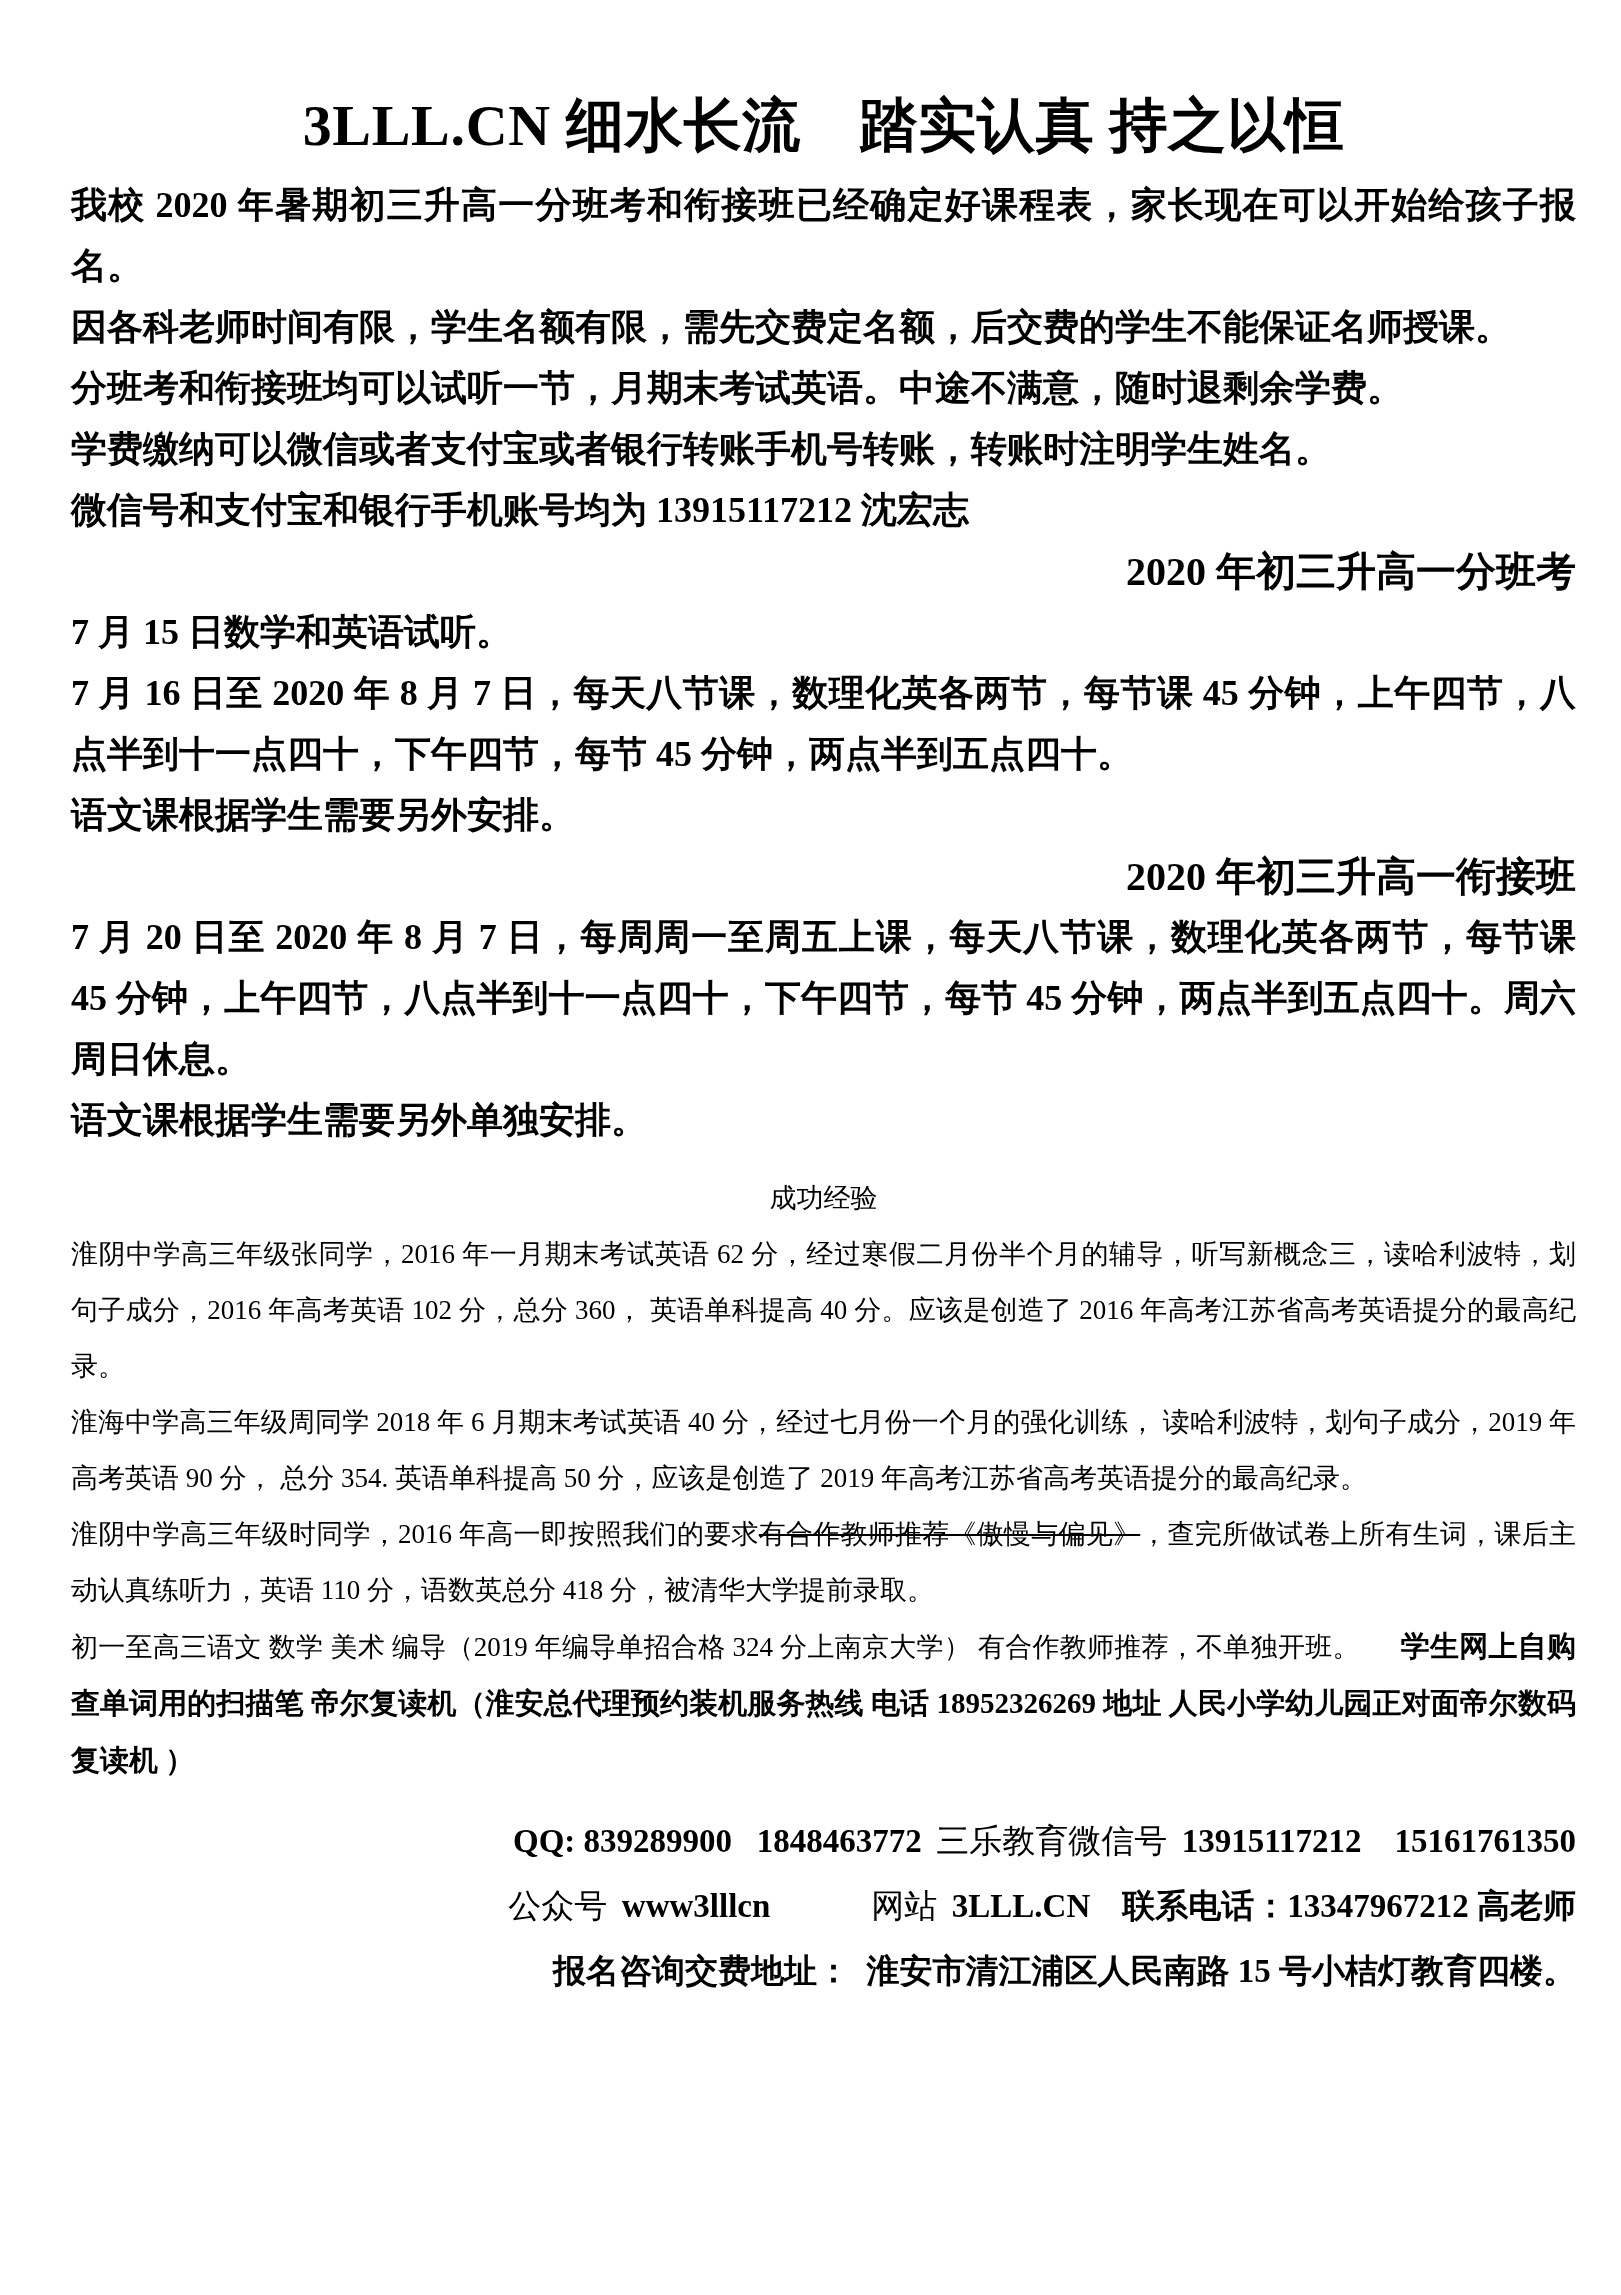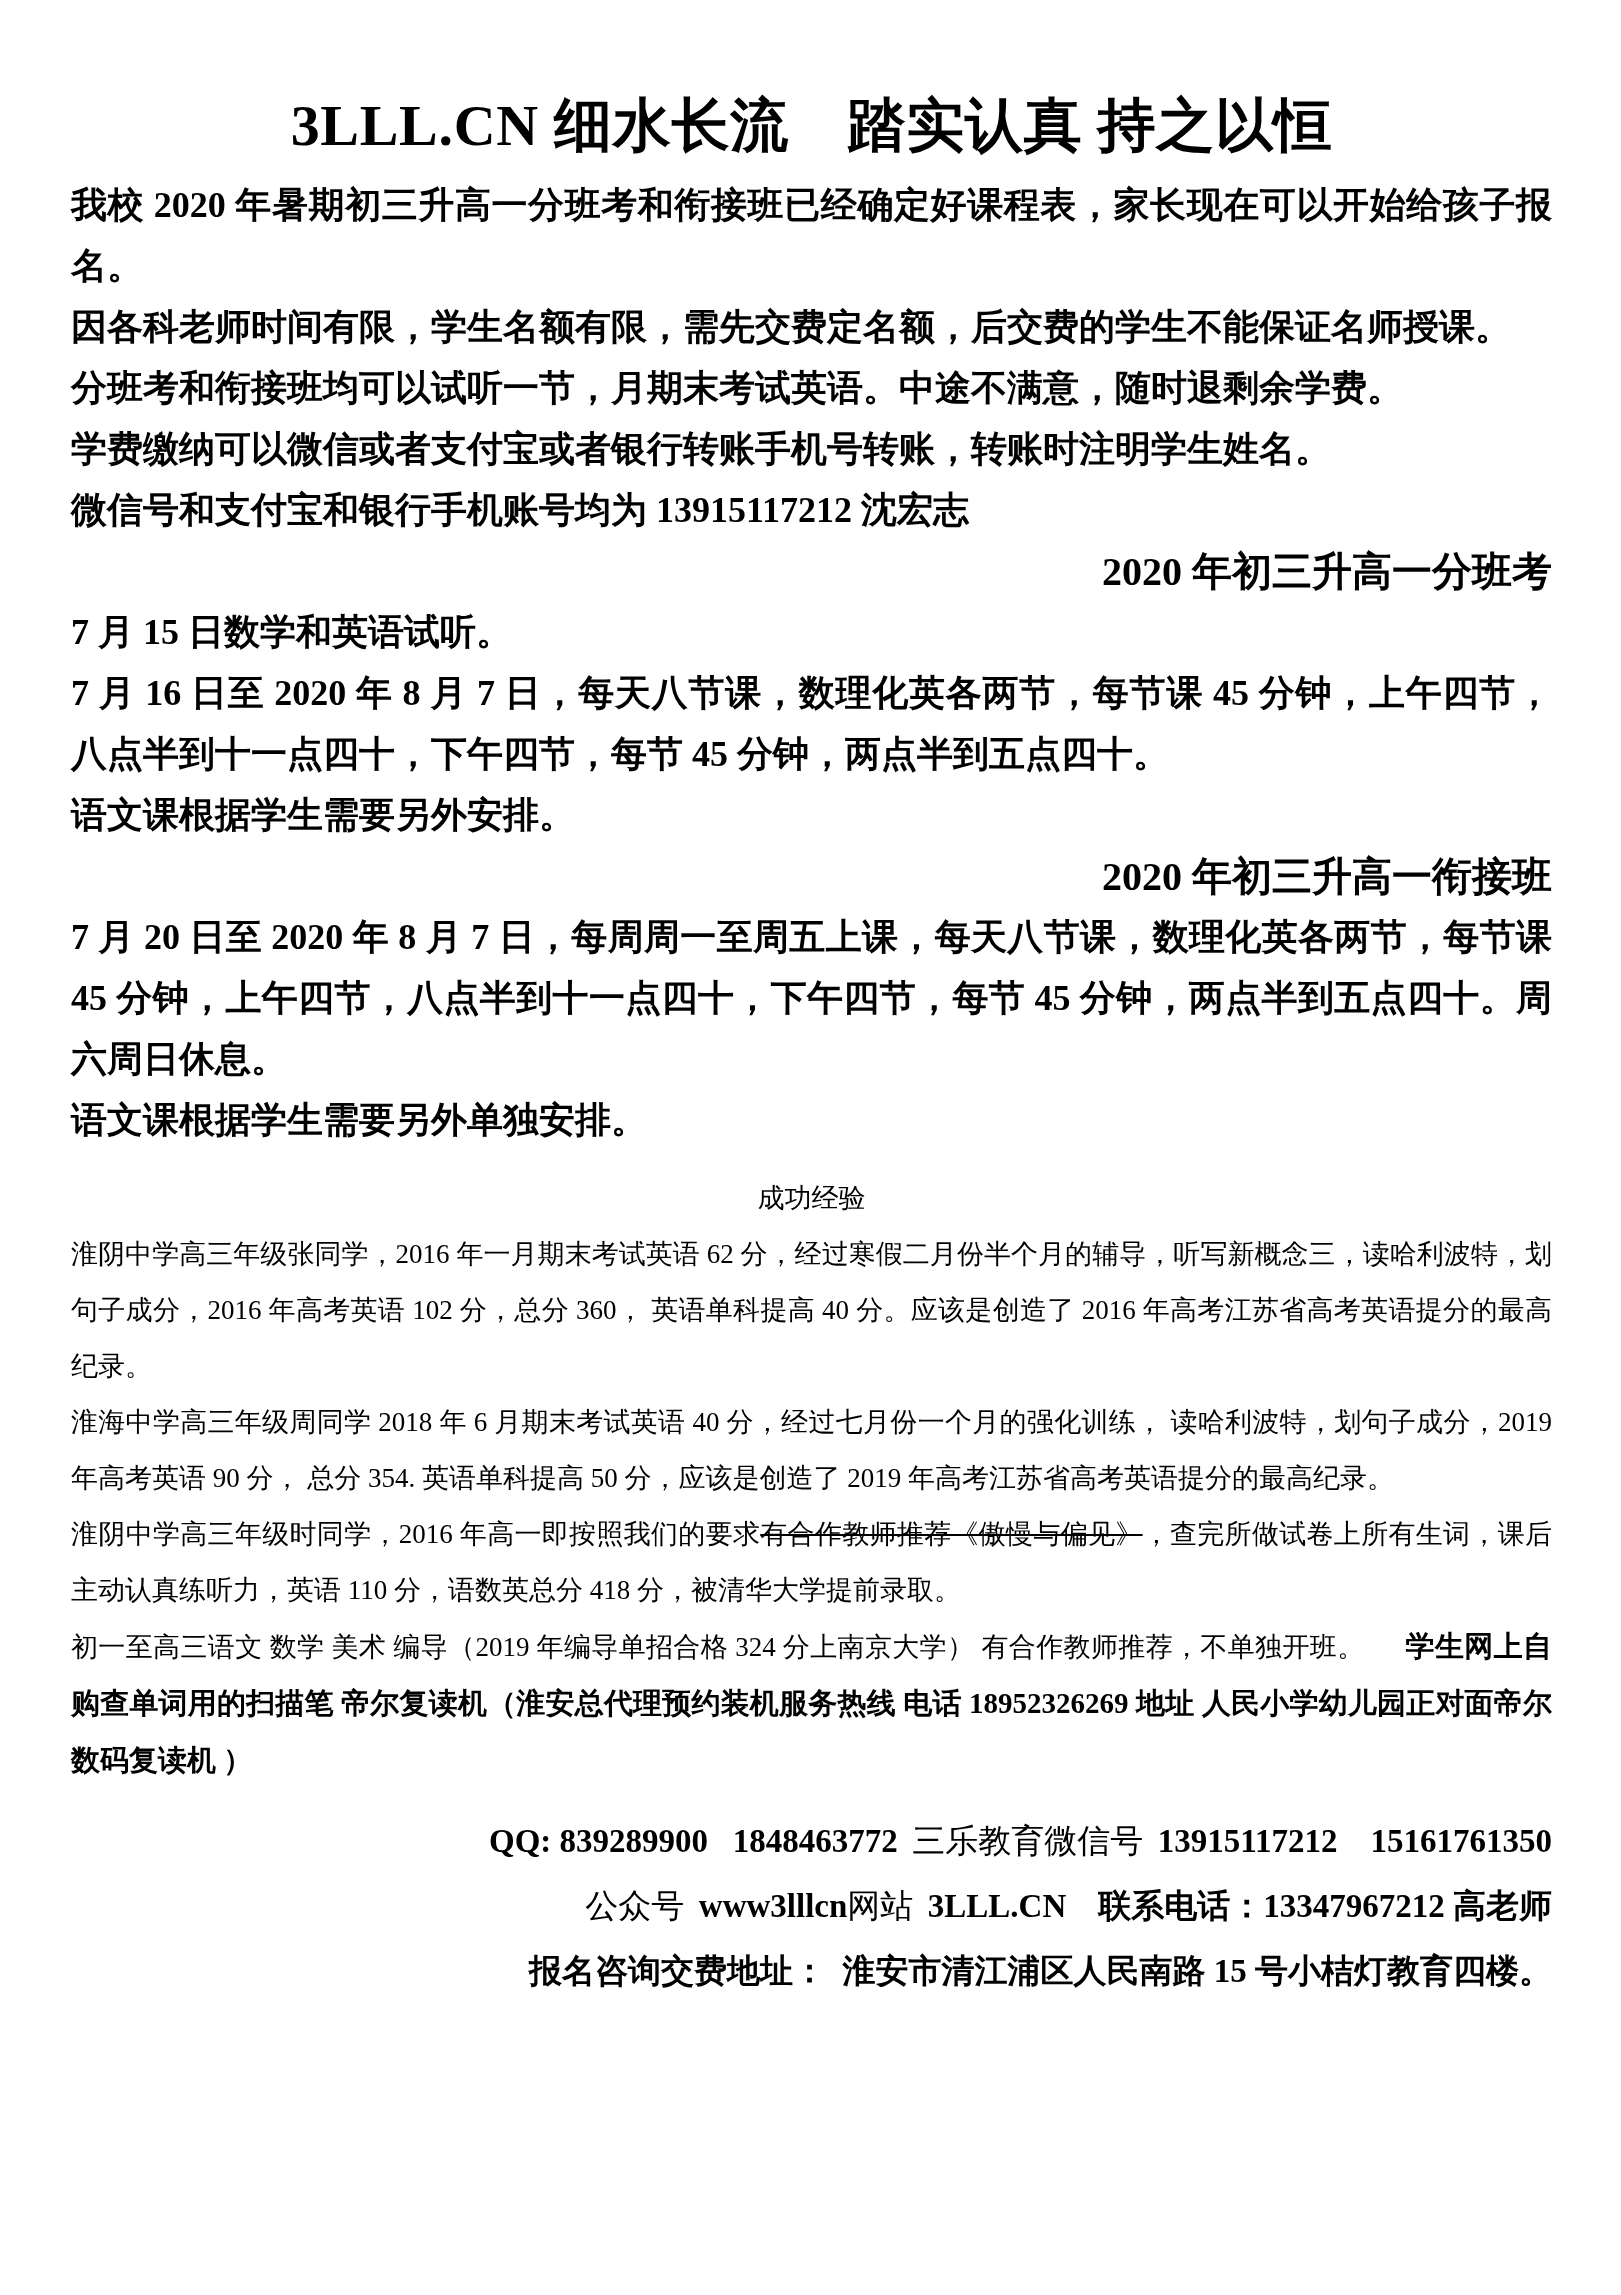--- a/index.html
+++ b/index.html
@@ -11,21 +11,21 @@
     width: 1621px;
     height: 2295px;
     overflow: hidden;
     color: #000000;
     font-family: "Liberation Serif", "DejaVu Serif", serif;
   }
   .page {
     box-sizing: border-box;
     width: 1621px;
     height: 2295px;
-    padding: 86px 69px 0 71px;
+    padding: 86px 45px 0 71px;
     background: #ffffff;
   }
   .page-title {
     font-size: 58px;
     font-weight: bold;
     line-height: 80px;
     text-align: center;
     margin: 0 0 8.7px 0;
     white-space: pre-wrap;
     letter-spacing: 0.7px;
@@ -75,21 +75,21 @@
     font-size: 33px;
     line-height: 65px;
     font-weight: bold;
     text-align: right;
   }
   .reg {
     font-weight: normal;
   }
   .ml-1 { margin-left: 14.5px; }
   .ml-2 { margin-left: 32px; }
-  .ml-3 { }
+  .ml-3 { margin-left: 101px; }
 </style>
 </head>
 <body>
 
 <div class="page">
 
   <h1 class="page-title">3LLL.CN 细水长流　踏实认真 持之以恒</h1>
 
   <div>
     <p class="body-text">我校 2020 年暑期初三升高一分班考和衔接班已经确定好课程表，家长现在可以开始给孩子报名。</p>

